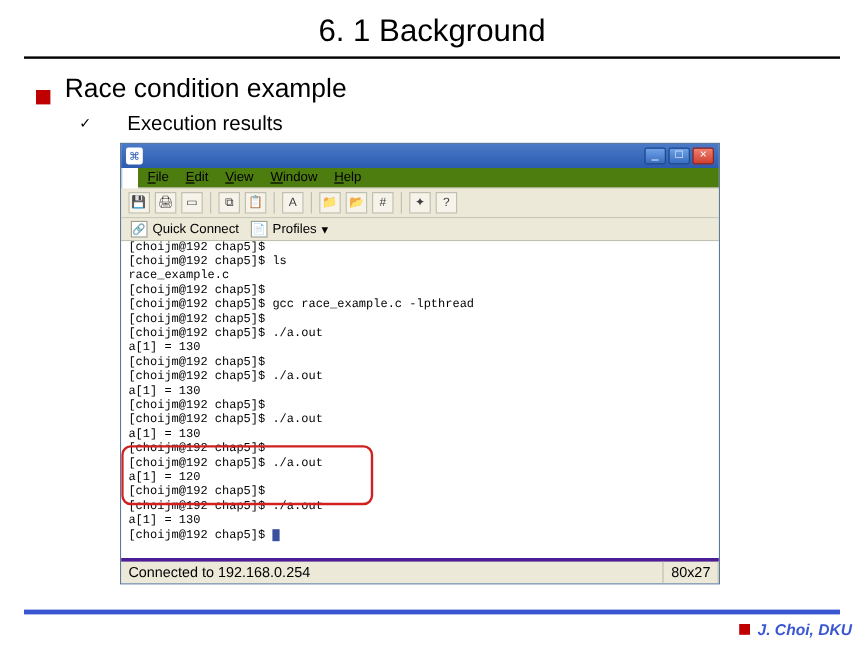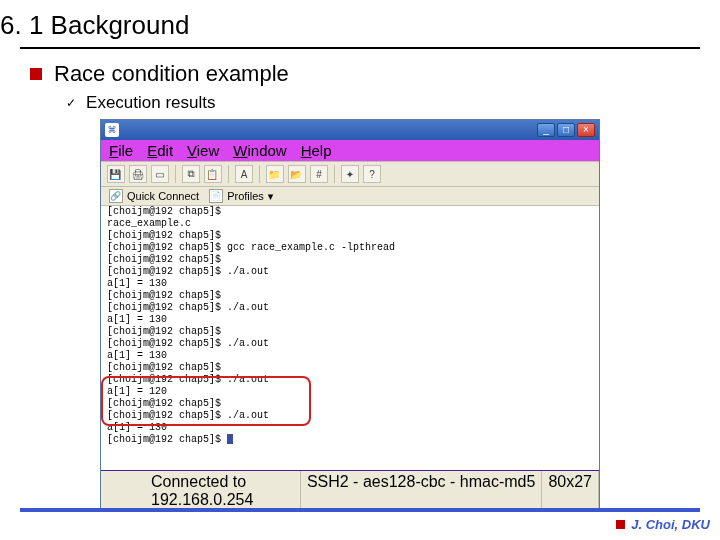--- a/index.html
+++ b/index.html
@@ -6,36 +6,37 @@
   body {
     margin: 0;
     width: 720px;
     height: 540px;
     background: #fff;
     font-family: Arial, Helvetica, sans-serif;
     position: relative;
     overflow: hidden;
   }
   .slide-title {
+    text-align: center;
     font-size: 26px;
     padding-top: 10px;
     padding-bottom: 6px;
     color: #000;
   }
   .title-rule {
     border: none;
     border-top: 2px solid #000;
     margin: 0 20px 12px 20px;
   }
   .content {
     padding: 0 30px;
   }
   .bullet-lvl1 {
     display: flex;
-    align-items: center;
+    align-items: flex-end;
     gap: 12px;
     margin: 6px 0 6px 0;
   }
   .bullet-lvl1 .sq {
     width: 12px;
     height: 12px;
     background: #c00000;
     flex: 0 0 auto;
   }
   .bullet-lvl1 .txt {
@@ -48,20 +49,21 @@
     gap: 10px;
     margin: 4px 0 6px 36px;
   }
   .bullet-lvl2 .chk {
     font-size: 12px;
     color: #000;
   }
   .bullet-lvl2 .txt {
     font-size: 17px;
     color: #000;
+    margin-left: 20px;
   }
   .ssh-wrap {
     margin-left: 70px;
     width: 500px;
     border: 1px solid #5a7aa0;
     background: #fff;
     box-shadow: 0 0 0 1px #c8d0dc inset;
     font-size: 11px;
   }
   .ssh-titlebar {
@@ -97,24 +99,25 @@
     color: #fff;
     font-size: 10px;
     line-height: 12px;
     text-align: center;
   }
   .winbtn.close { background: linear-gradient(#f08070,#d04030); border-color:#a02010;}
   .ssh-menubar {
     display: flex;
     gap: 14px;
     padding: 2px 8px;
-    background: #d946ef;
+    background: #4d7c0f;
     border-bottom: 1px solid #c0c0b0;
-    font-size: 15px;
-    color: #000;
+    font-size: 11px;
+    color: #000;
+    margin-left: 14px;
   }
   .ssh-menubar span:first-letter { text-decoration: underline; }
   .ssh-toolbar {
     display: flex;
     align-items: center;
     gap: 4px;
     padding: 3px 6px;
     background: #ece9d8;
     border-bottom: 1px solid #c0c0b0;
   }
@@ -178,24 +181,23 @@
   .red-box {
     position: absolute;
     border: 2px solid #d02020;
     border-radius: 8px;
     pointer-events: none;
   }
   .ssh-status {
     display: flex;
     align-items: stretch;
     background: #ece9d8;
-    border-top: 1px solid #4c1d95;
-    font-size: 16px;
-    color: #000;
-    padding-left: 44px;
+    border-top: 3px solid #4c1d95;
+    font-size: 12px;
+    color: #000;
   }
   .ssh-status .cell {
     padding: 2px 6px;
     border-right: 1px solid #c0c0b0;
   }
   .ssh-status .cell.flex { flex: 1; }
   .footer-rule {
     position: absolute;
     left: 20px; right: 20px;
     bottom: 28px;
@@ -275,20 +277,21 @@
       </span>
       <span class="qb-item">
         <span class="ic">📄</span>
         <span>Profiles</span>
         <span>▾</span>
       </span>
     </div>
 
     <div class="term-area">
       <div>[choijm@192 chap5]$</div>
+      <div>[choijm@192 chap5]$ ls</div>
       <div>race_example.c</div>
       <div>[choijm@192 chap5]$</div>
       <div>[choijm@192 chap5]$ gcc race_example.c -lpthread</div>
       <div>[choijm@192 chap5]$</div>
       <div>[choijm@192 chap5]$ ./a.out</div>
       <div>a[1] = 130</div>
       <div>[choijm@192 chap5]$</div>
       <div>[choijm@192 chap5]$ ./a.out</div>
       <div>a[1] = 130</div>
       <div>[choijm@192 chap5]$</div>
@@ -300,21 +303,20 @@
       <div>[choijm@192 chap5]$</div>
       <div>[choijm@192 chap5]$ ./a.out</div>
       <div>a[1] = 130</div>
       <div><span>[choijm@192 chap5]$ </span><span class="cursor"></span></div>
 
       <div class="red-box" style="left:0px; top:170px; width:210px; height:50px;"></div>
     </div>
 
     <div class="ssh-status">
       <div class="cell flex">Connected to 192.168.0.254</div>
-      <div class="cell">SSH2 - aes128-cbc - hmac-md5</div>
       <div class="cell">80x27</div>
     </div>
   </div>
 </div>
 
 <div class="footer-rule"></div>
 <div class="footer-author">
   <span class="sq"></span>
   <span>J. Choi, DKU</span>
 </div>

